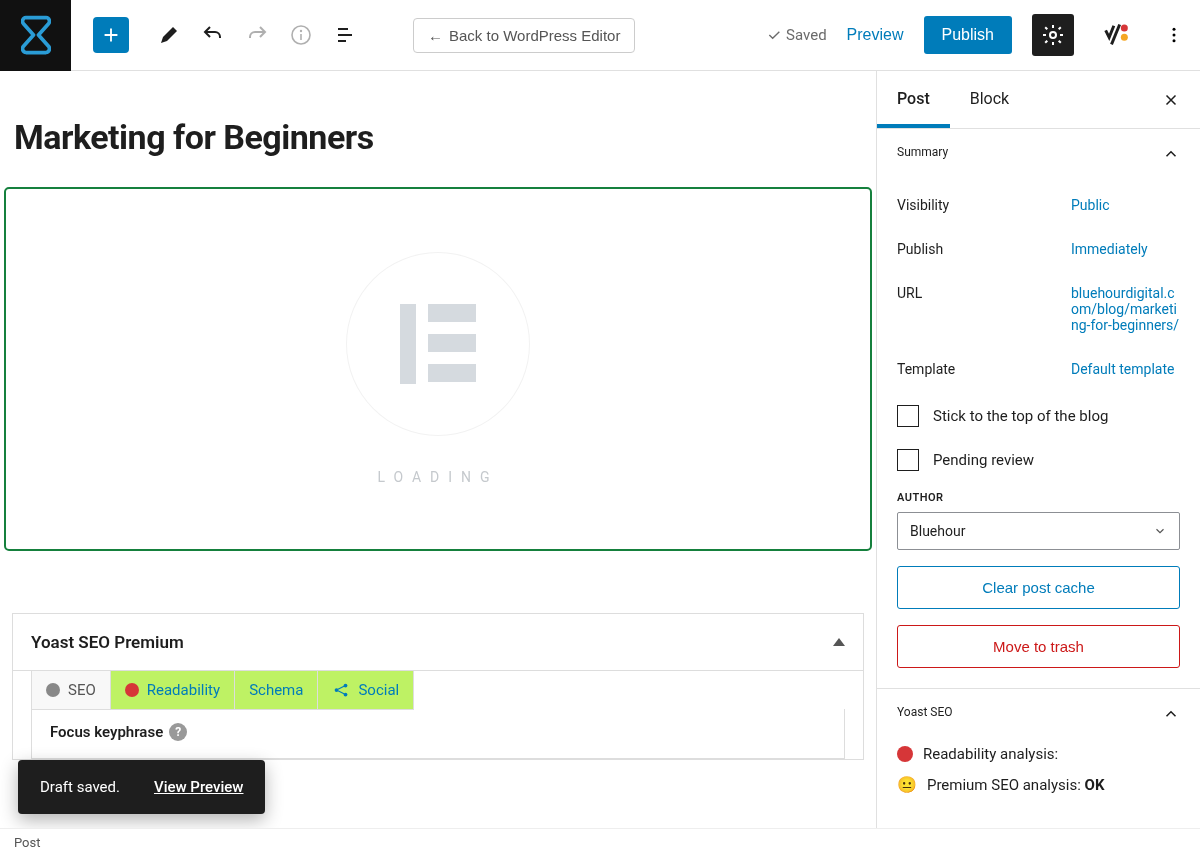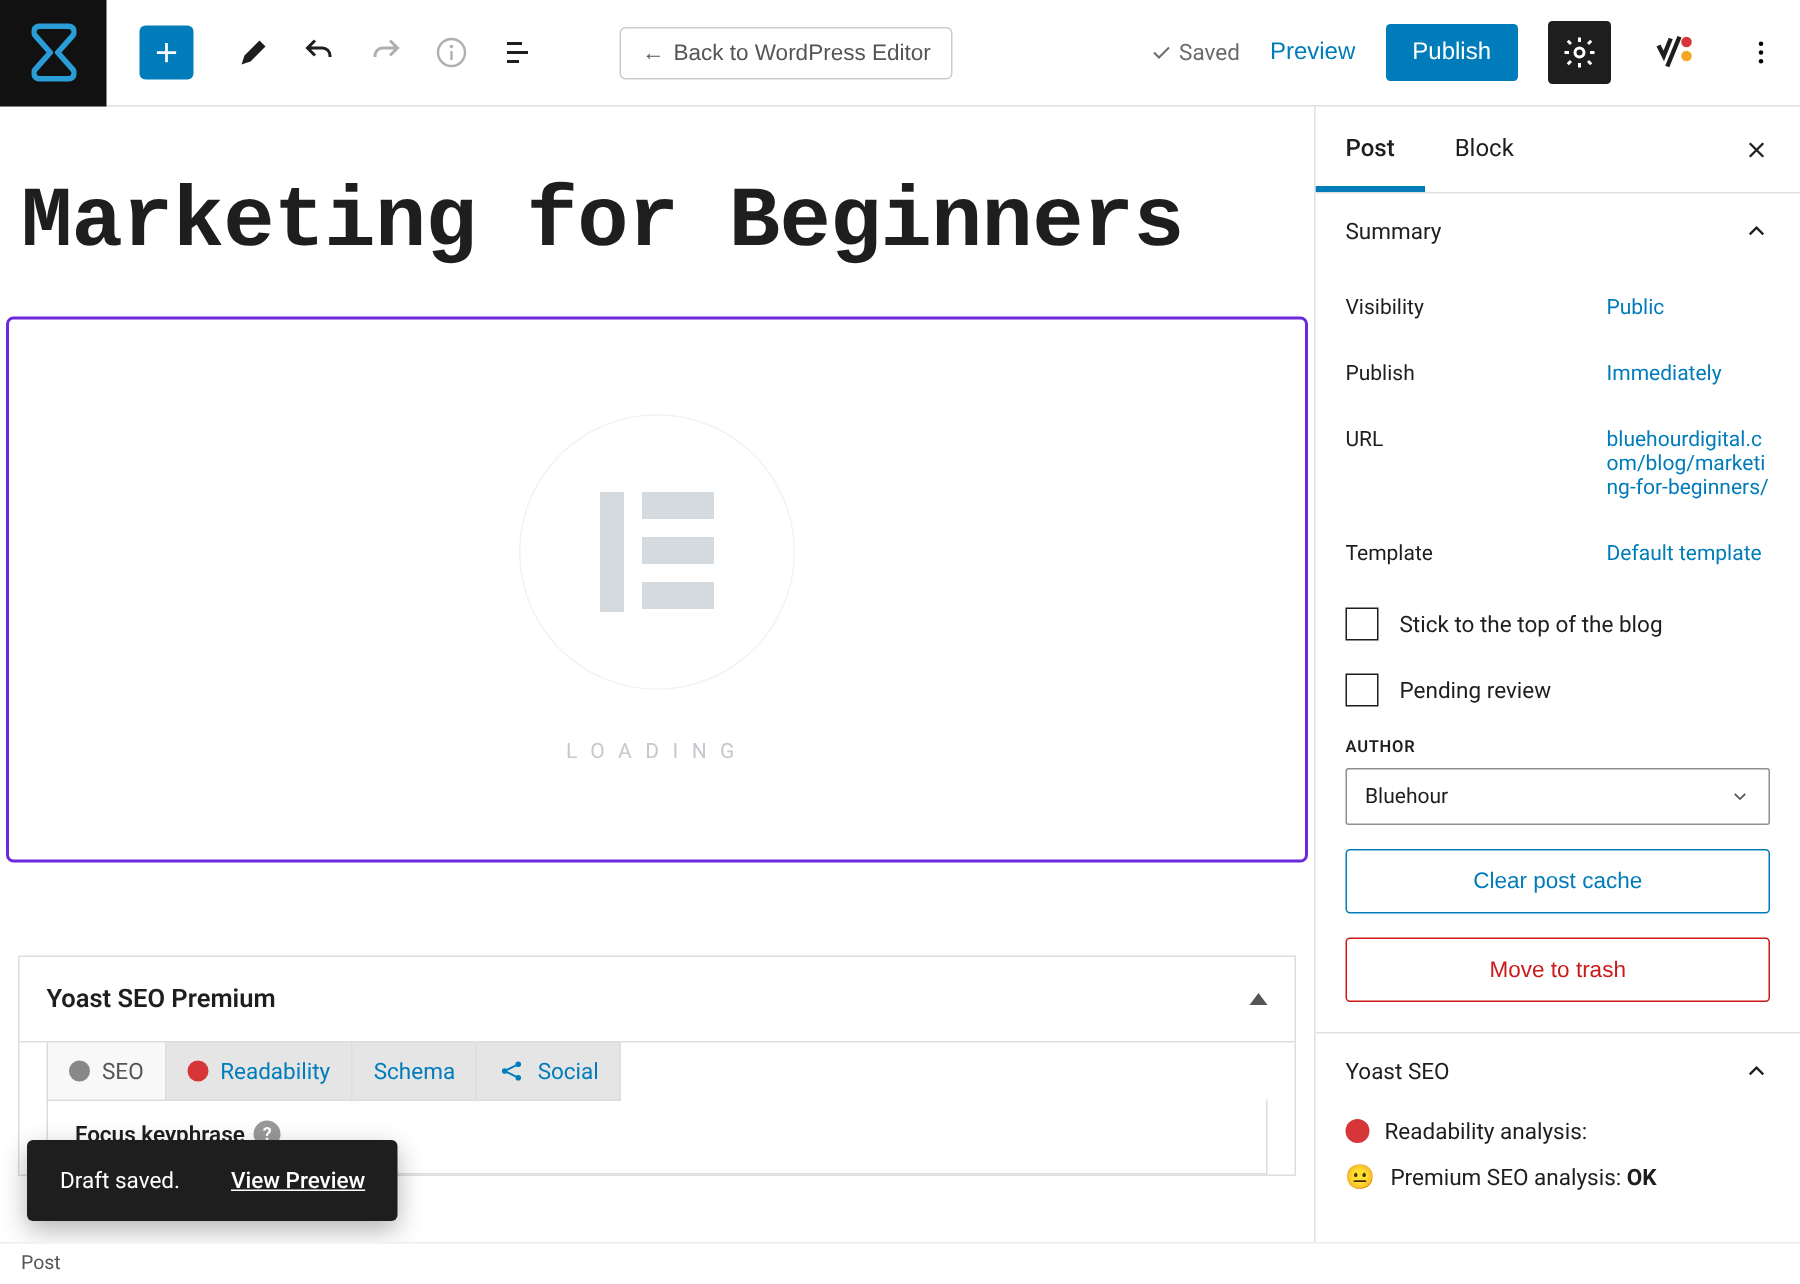--- a/index.html
+++ b/index.html
@@ -18,46 +18,46 @@
 .saved-text { color: #6b6b6b; font-size: 15px; display: flex; align-items: center; gap: 4px; }
 .link-btn { color: #007cba; font-size: 16px; background: none; border: none; cursor: pointer; }
 .publish-btn { background: #007cba; color: #fff; border: none; padding: 10px 18px; font-size: 16px; border-radius: 3px; cursor: pointer; }
 .gear-btn { background: #1e1e1e; color: #fff; width: 42px; height: 42px; border: none; border-radius: 3px; display: flex; align-items: center; justify-content: center; cursor: pointer; }
 .yoast-btn { width: 42px; height: 42px; display: flex; align-items: center; justify-content: center; cursor: pointer; }
 .more-btn { width: 36px; height: 42px; display: flex; align-items: center; justify-content: center; cursor: pointer; }
 
 
 .main-area { display: flex; height: calc(856px - 71px); }
 .editor-col { flex: 1; overflow-y: auto; padding: 0; position: relative; }
-.post-title { font-size: 57px; font-weight: 700; padding: 46px 0 30px 14px; letter-spacing: -0.5px; font-family: Liberation Mono, monospace; }
-.elementor-box { margin: 0 4px; border: 2px solid #6d28d9; border-radius: 5px; height: 364px; display: flex; flex-direction: column; align-items: center; justify-content: center; }
+.post-title { font-size: 34px; font-weight: 700; padding: 46px 0 30px 14px; letter-spacing: -0.5px; }
+.elementor-box { margin: 0 4px; border: 2px solid #15803d; border-radius: 5px; height: 364px; display: flex; flex-direction: column; align-items: center; justify-content: center; }
 .e-circle { width: 182px; height: 182px; border-radius: 50%; box-shadow: 0 0 0 1px #f2f2f2; display: flex; align-items: center; justify-content: center; }
 .e-logo { display: flex; gap: 12px; }
 .e-bar { width: 16px; height: 80px; background: #d5dadf; }
 .e-bars { display: flex; flex-direction: column; gap: 12px; }
 .e-sbar { width: 48px; height: 18px; background: #d5dadf; }
 .loading-txt { margin-top: 34px; letter-spacing: 9px; color: #c5c9cd; font-size: 14px; }
 
 
 .yoast-box { border: 1px solid #ddd; margin: 62px 12px 0 12px; }
 .yoast-head { padding: 18px 18px; font-size: 17px; font-weight: 600; display: flex; align-items: center; justify-content: space-between; }
 .yoast-tabs { display: flex; border-top: 1px solid #ddd; padding: 0 18px; }
-.yoast-tab { border: 1px solid #ddd; padding: 10px 14px; display: flex; align-items: center; gap: 8px; background: #e5e5e5; cursor: pointer; margin-top: -1px; margin-right: -1px; font-size: 15px; }
+.yoast-tab { border: 1px solid #ddd; padding: 10px 14px; display: flex; align-items: center; gap: 8px; background: #bef264; cursor: pointer; margin-top: -1px; margin-right: -1px; font-size: 15px; }
 .yoast-tab .label { color: #007cba; }
 .yoast-tab-first { color: #555; }
 .keyphrase-row { padding: 14px 18px; font-size: 15px; font-weight: 600; display: flex; align-items: center; gap: 6px; }
 
 
 .sidebar { width: 324px; border-left: 1px solid #e0e0e0; overflow-y: auto; }
 .sidebar-tabs { display: flex; align-items: center; padding: 0 20px 0 0; border-bottom: 1px solid #e0e0e0; }
 .side-tab { padding: 18px 20px 16px; font-size: 16px; font-weight: 400; cursor: pointer; border-bottom: 4px solid transparent; }
 .side-tab.active { border-bottom-color: #007cba; font-weight: 500; }
 .side-close { margin-left: auto; cursor: pointer; font-size: 16px; }
 .side-panel { border-bottom: 1px solid #e0e0e0; }
-.side-panel-head { padding: 16px 20px; display: flex; justify-content: space-between; align-items: flex-start; cursor: pointer; font-size: 15px; }
+.side-panel-head { padding: 16px 20px; display: flex; justify-content: space-between; align-items: flex-start; cursor: pointer; font-size: 12px; }
 .side-panel-body { padding: 4px 20px 20px; }
 .side-row { display: flex; padding: 14px 0; font-size: 14px; gap: 44px; }
 .side-row .label { width: 130px; color: #1e1e1e; }
 .side-row .value { flex: 1; color: #007cba; }
 .check-row { display: flex; align-items: center; gap: 14px; padding: 14px 0 8px; font-size: 15px; }
 .checkbox { width: 22px; height: 22px; border: 1.5px solid #1e1e1e; background: #fff; }
 .author-label { font-size: 11px; font-weight: 600; letter-spacing: 0.5px; margin-top: 12px; }
 .select-box { border: 1px solid #8c8f94; padding: 10px 12px; margin-top: 8px; display: flex; justify-content: space-between; align-items: center; cursor: pointer; border-radius: 2px; font-size: 14px; }
 .side-btn { width: 100%; border: 1px solid #007cba; background: #fff; color: #007cba; padding: 12px; margin-top: 16px; border-radius: 3px; font-size: 15px; cursor: pointer; }
 .side-btn.danger { border-color: #cc1818; color: #cc1818; }

